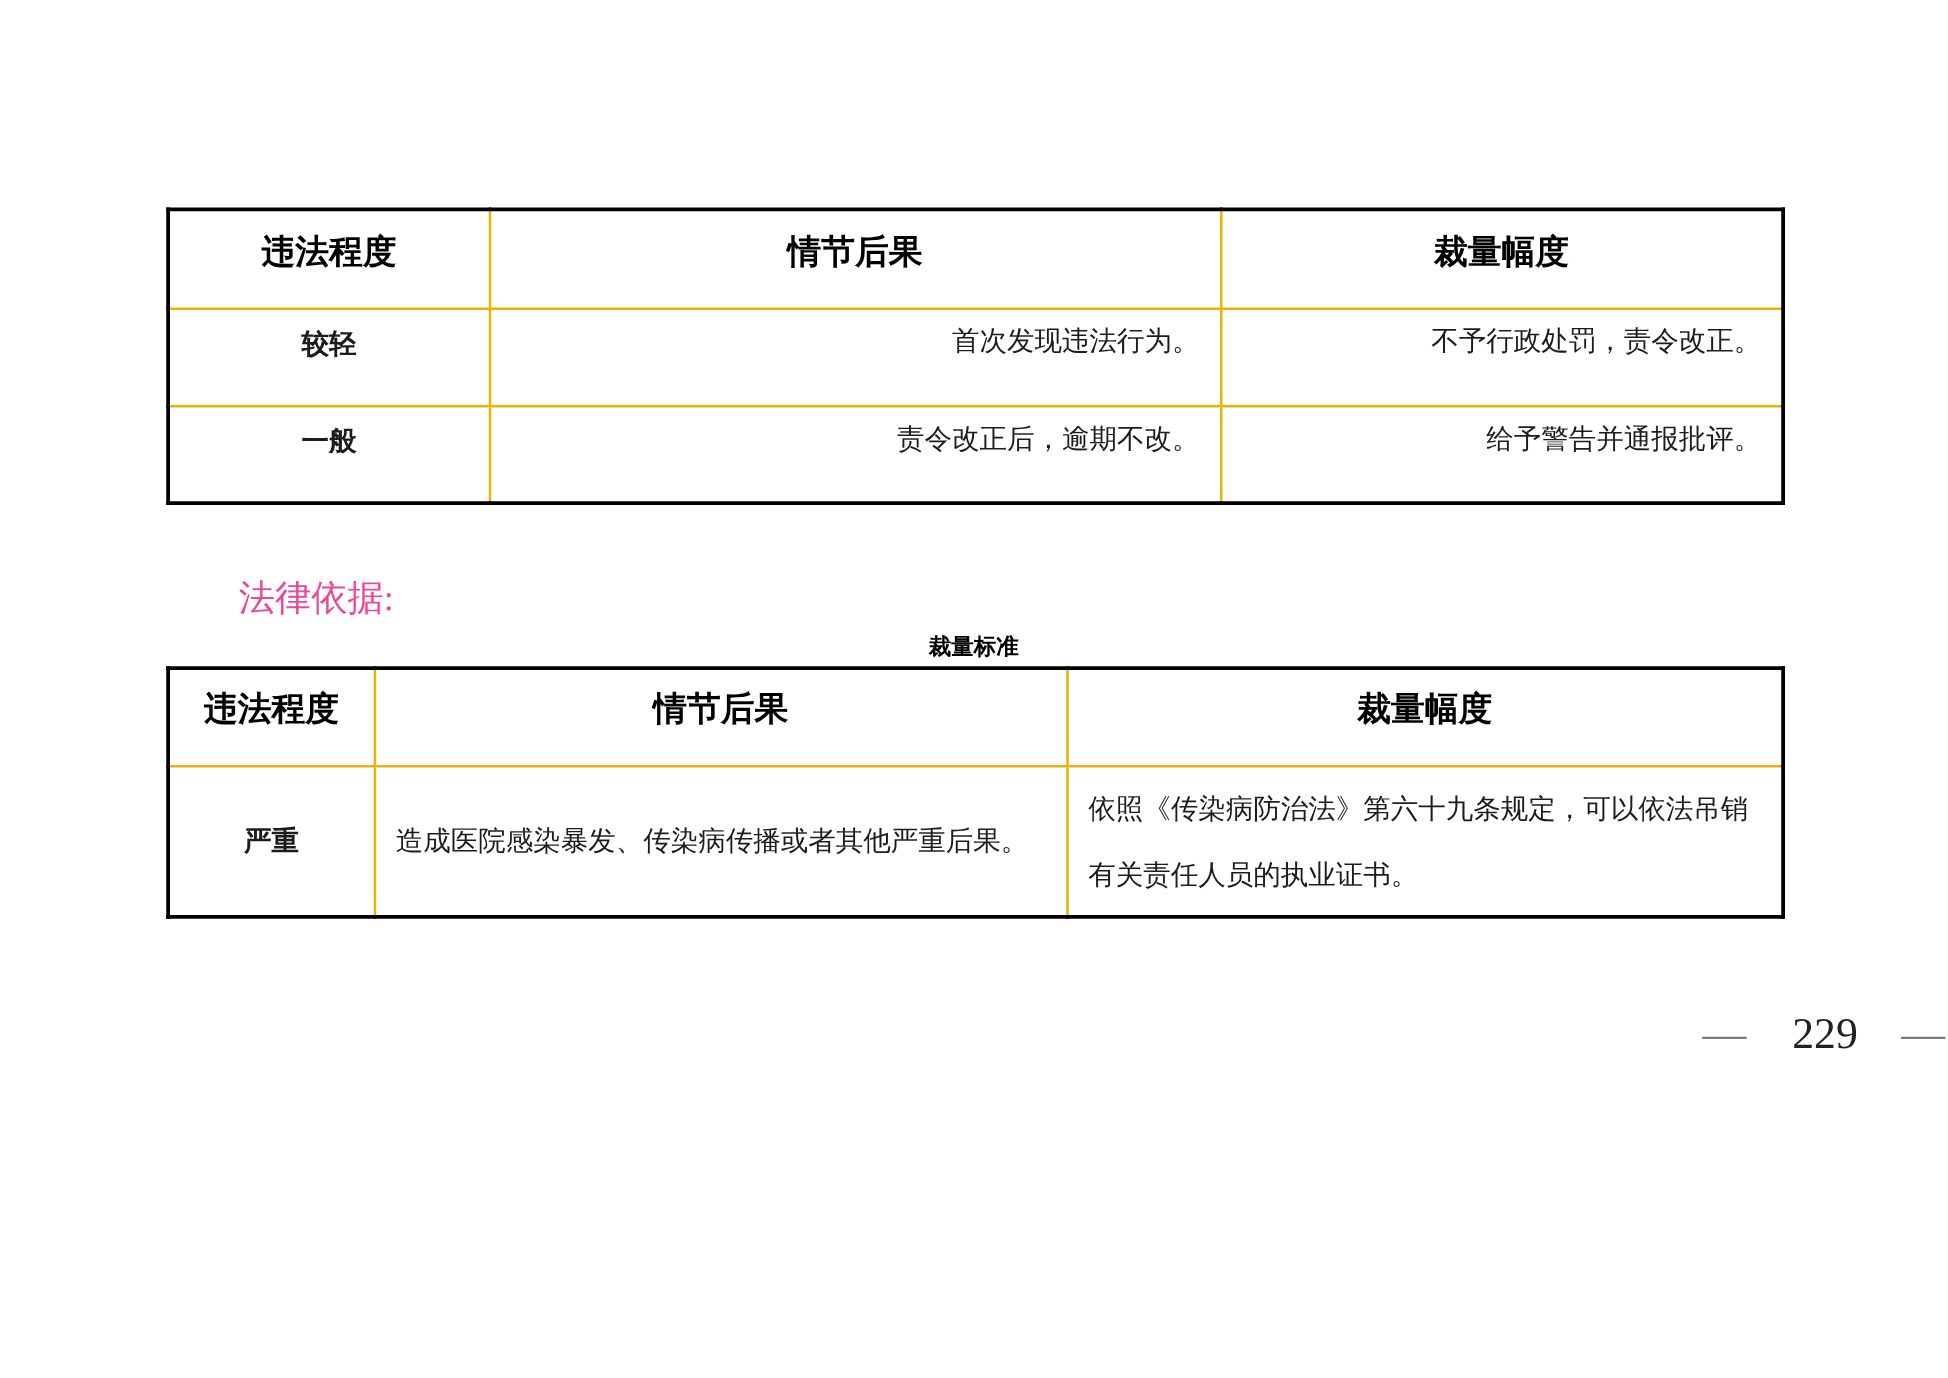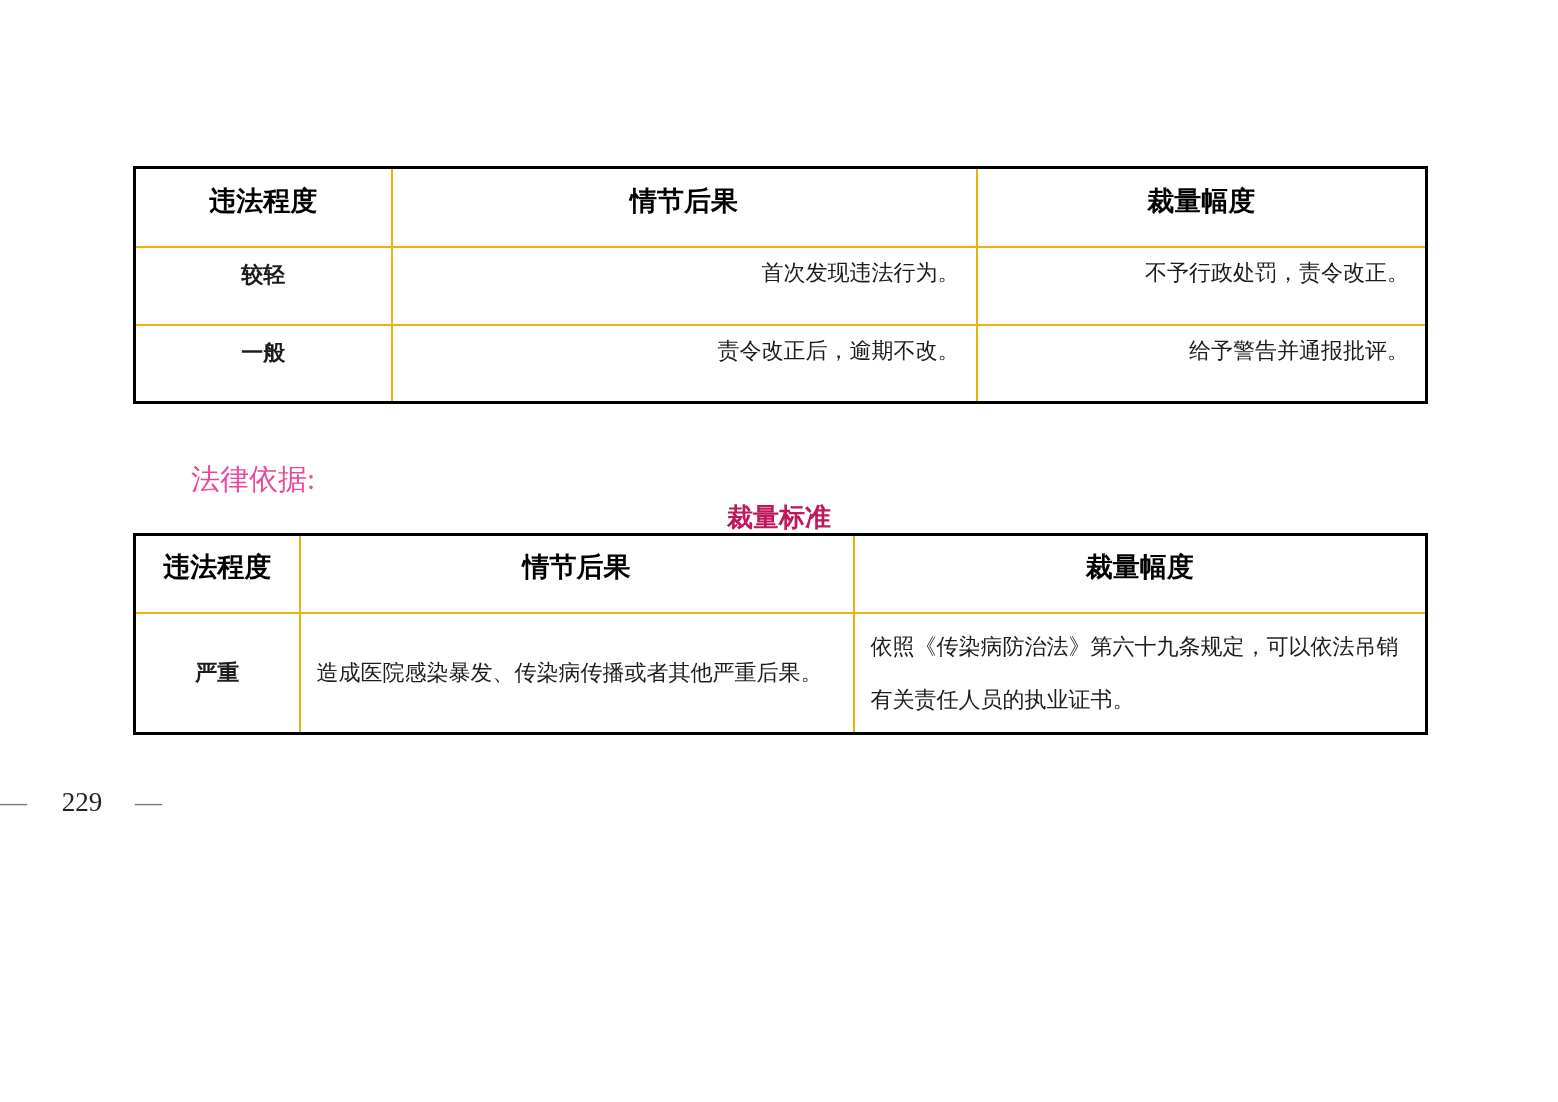--- a/index.html
+++ b/index.html
@@ -79,31 +79,31 @@
   .article-heading { font-weight: bold; color: #000000; }
   .legal-label, .legal-text { color: #ec4899; }
 
   .standard-heading {
     width: 1292px;
     margin-left: 133px;
     margin-top: 0;
     text-align: center;
     font-family: "Liberation Sans", "DejaVu Sans", sans-serif;
     font-weight: bold;
-    font-size: 26px;
+    font-size: 18px;
     line-height: 32px;
-    color: #be185d;
+    color: #000000;
   }
 
   
   .page-number {
-    margin-top: 52px;
+    margin-top: 72px;
     width: 100%;
-    text-align: left;
-    font-size: 27px;
+    text-align: right;
+    font-size: 35px;
     color: #222222;
   }
   .page-number .dash { color: #7a7a7a; letter-spacing: 2px; }
   .page-number .num { margin: 0 26px; color: #222222; }
 </style>
 </head>
 <body>
 
 <div class="page">
 

